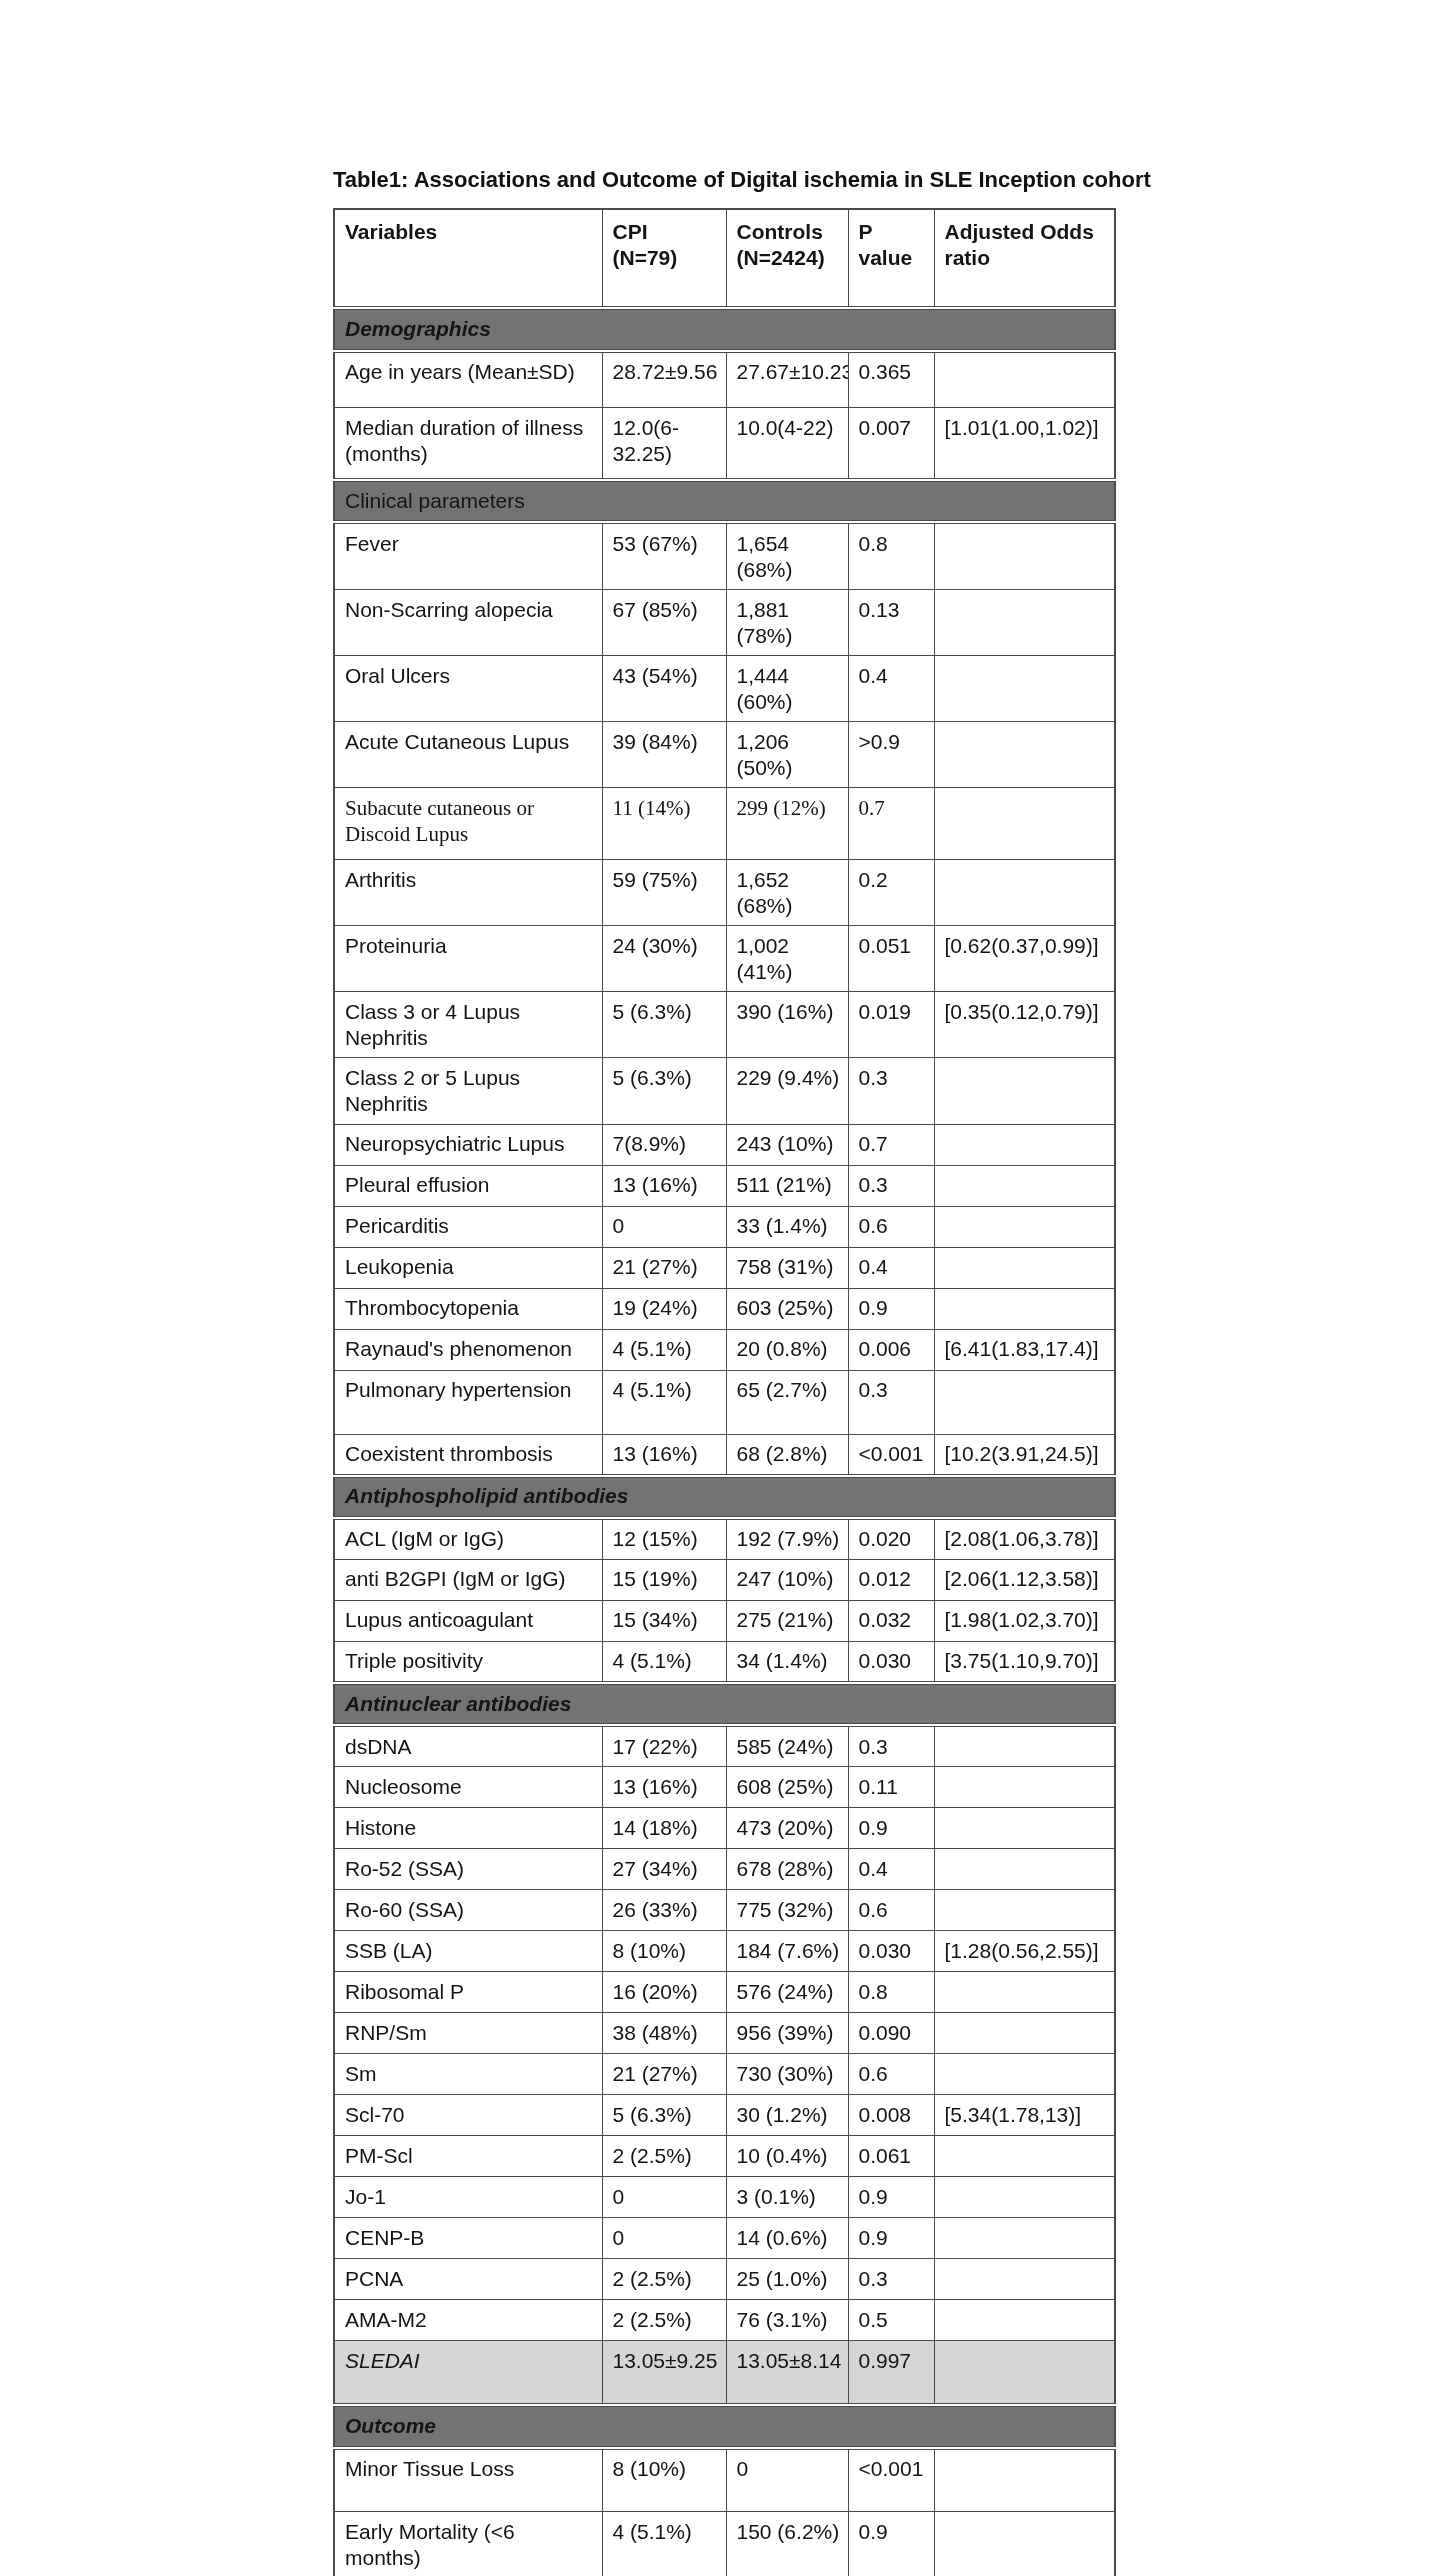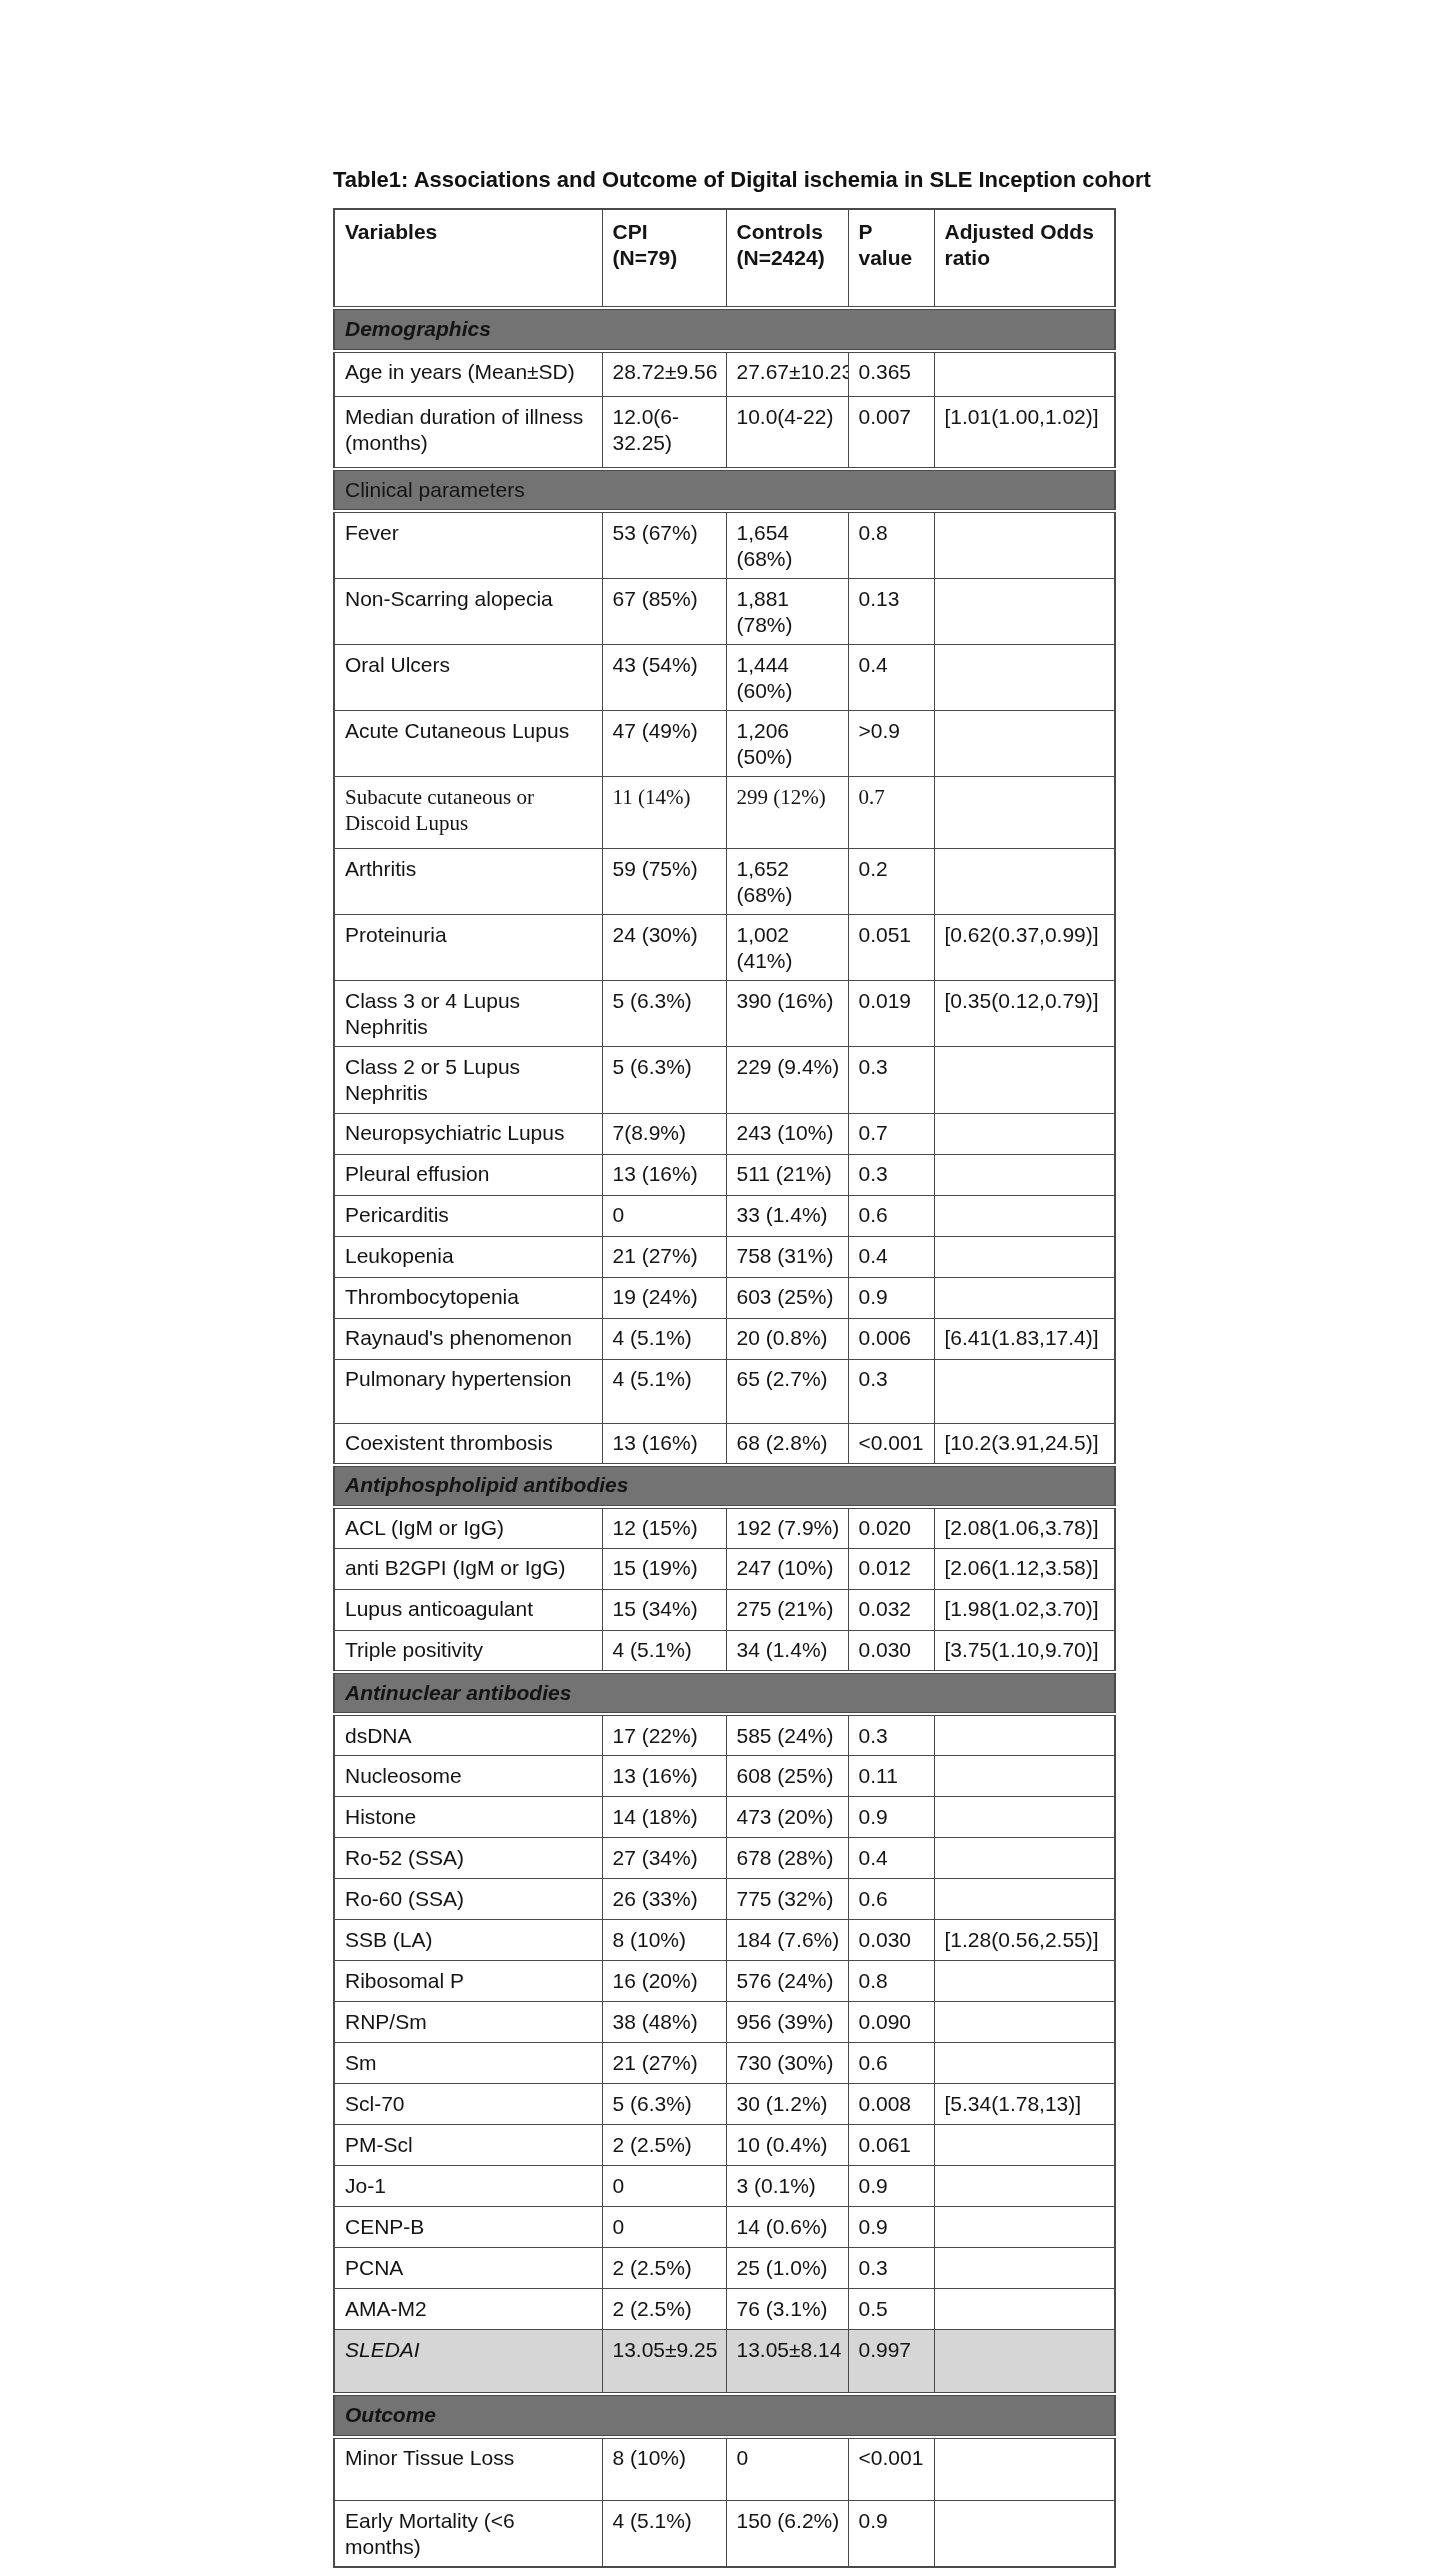--- a/index.html
+++ b/index.html
@@ -97,21 +97,21 @@
 (N=2424)</th>
         <th>P value</th>
         <th>Adjusted Odds
 ratio</th>
       </tr>
     </thead>
     <tbody id="table-body">
         <tr class="section-row" style="height: 39px;">
           <td colspan="5">Demographics</td>
         </tr>
-        <tr class="data-row" style="height: 46px;">
+        <tr class="data-row" style="height: 57px;">
           <td>Age in years (Mean±SD)</td>
           <td>28.72±9.56</td>
           <td>27.67±10.23</td>
           <td>0.365</td>
           <td></td>
         </tr>
         <tr class="data-row" style="height: 72px;">
           <td>Median duration of illness (months)</td>
           <td>12.0(6-
 32.25)</td>
@@ -138,21 +138,21 @@
         </tr>
         <tr class="data-row" style="height: 41px;">
           <td>Oral Ulcers</td>
           <td>43 (54%)</td>
           <td>1,444 (60%)</td>
           <td>0.4</td>
           <td></td>
         </tr>
         <tr class="data-row" style="height: 41px;">
           <td>Acute Cutaneous Lupus</td>
-          <td>47 (49%)</td>
+          <td>39 (84%)</td>
           <td>1,206 (50%)</td>
           <td>&gt;0.9</td>
           <td></td>
         </tr>
         <tr class="data-row" style="height: 72px; font-family: Liberation Serif, serif;">
           <td>Subacute cutaneous or Discoid Lupus</td>
           <td>11 (14%)</td>
           <td>299 (12%)</td>
           <td>0.7</td>
           <td></td>

